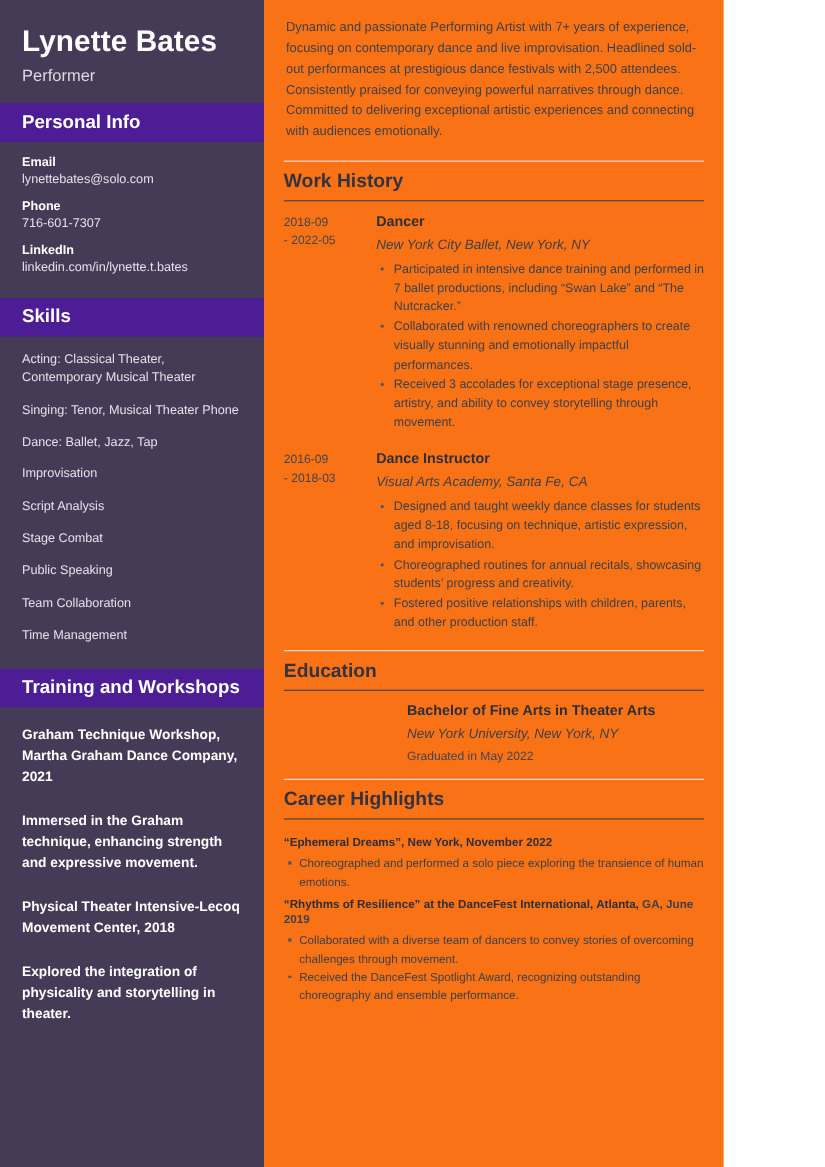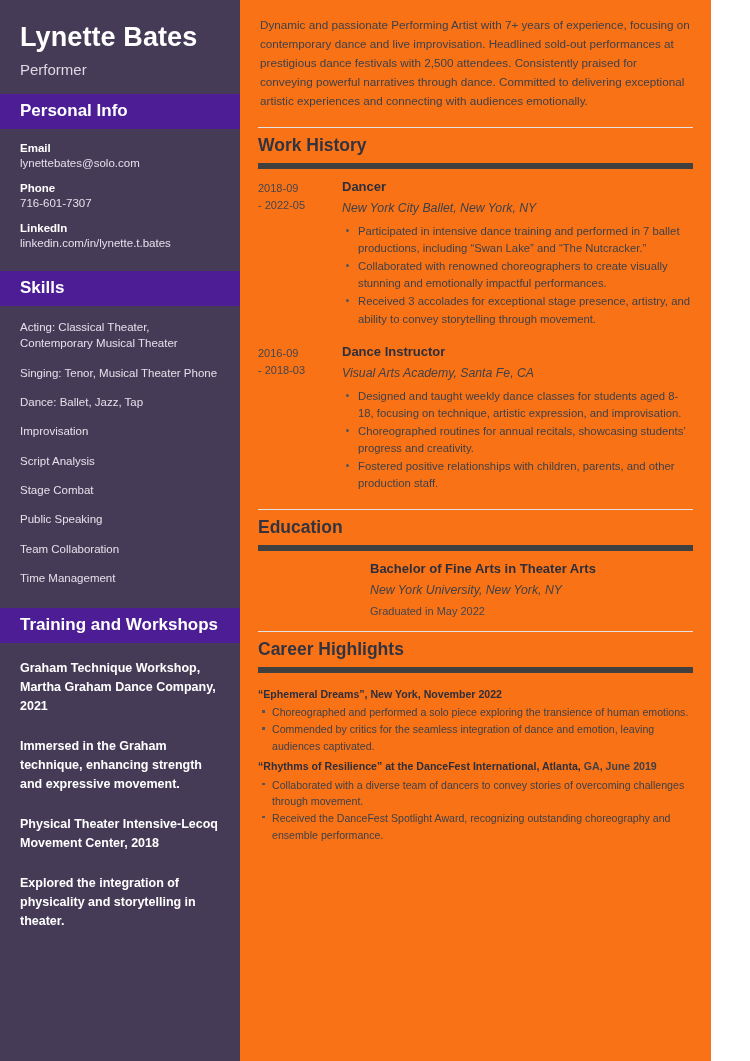--- a/index.html
+++ b/index.html
@@ -4,21 +4,21 @@
 <style>
   * { box-sizing: border-box; margin: 0; padding: 0; }
   html, body {
     width: 750px;
     height: 1061px;
     background: #ffffff;
     font-family: "Liberation Sans", sans-serif;
   }
   .page {
     position: relative;
-    width: 711px;
+    width: 658px;
     height: 1061px;
     display: flex;
     background: #ffffff;
     overflow: hidden;
   }
 
   
   .sidebar {
     width: 240px;
     flex: 0 0 240px;
@@ -91,21 +91,21 @@
     line-height: 1.62;
     color: #3f4048;
     padding: 0 2px 0 2px;
     margin-bottom: 16px;
   }
   .sec-head {
     font-size: 17.5px;
     font-weight: bold;
     color: #33333f;
     border-top: 1px solid #e3e3e6;
-    border-bottom: 6px solid #404040;
+    border-bottom: 1px solid #404040;
     padding: 7px 0 7px 0;
     margin-bottom: 10px;
   }
   .entry { display: flex; margin-bottom: 6px; }
   .entry-dates {
     width: 84px;
     flex: 0 0 84px;
     font-size: 11px;
     line-height: 1.55;
     color: #44444e;
@@ -279,21 +279,20 @@
       <div class="entry-note">Graduated in May 2022</div>
     </div>
 
     <div class="sec-head" style="margin-top:14px;">Career Highlights</div>
 
     <div style="margin-top:14px;">
       <div class="hl-block">
         <div class="hl-title"><span>“Ephemeral Dreams”, New York, November 2022</span><span class="light"></span></div>
         <ul class="hl-bullets">
           <li>Choreographed and performed a solo piece exploring the transience of human emotions.</li>
-          <li>Commended by critics for the seamless integration of dance and emotion, leaving audiences captivated.</li>
         </ul>
       </div>
       <div class="hl-block">
         <div class="hl-title"><span>“Rhythms of Resilience” at the DanceFest International, Atlanta,</span><span class="light"> GA, June 2019</span></div>
         <ul class="hl-bullets">
           <li>Collaborated with a diverse team of dancers to convey stories of overcoming challenges through movement.</li>
           <li>Received the DanceFest Spotlight Award, recognizing outstanding choreography and ensemble performance.</li>
         </ul>
       </div>
     </div>

